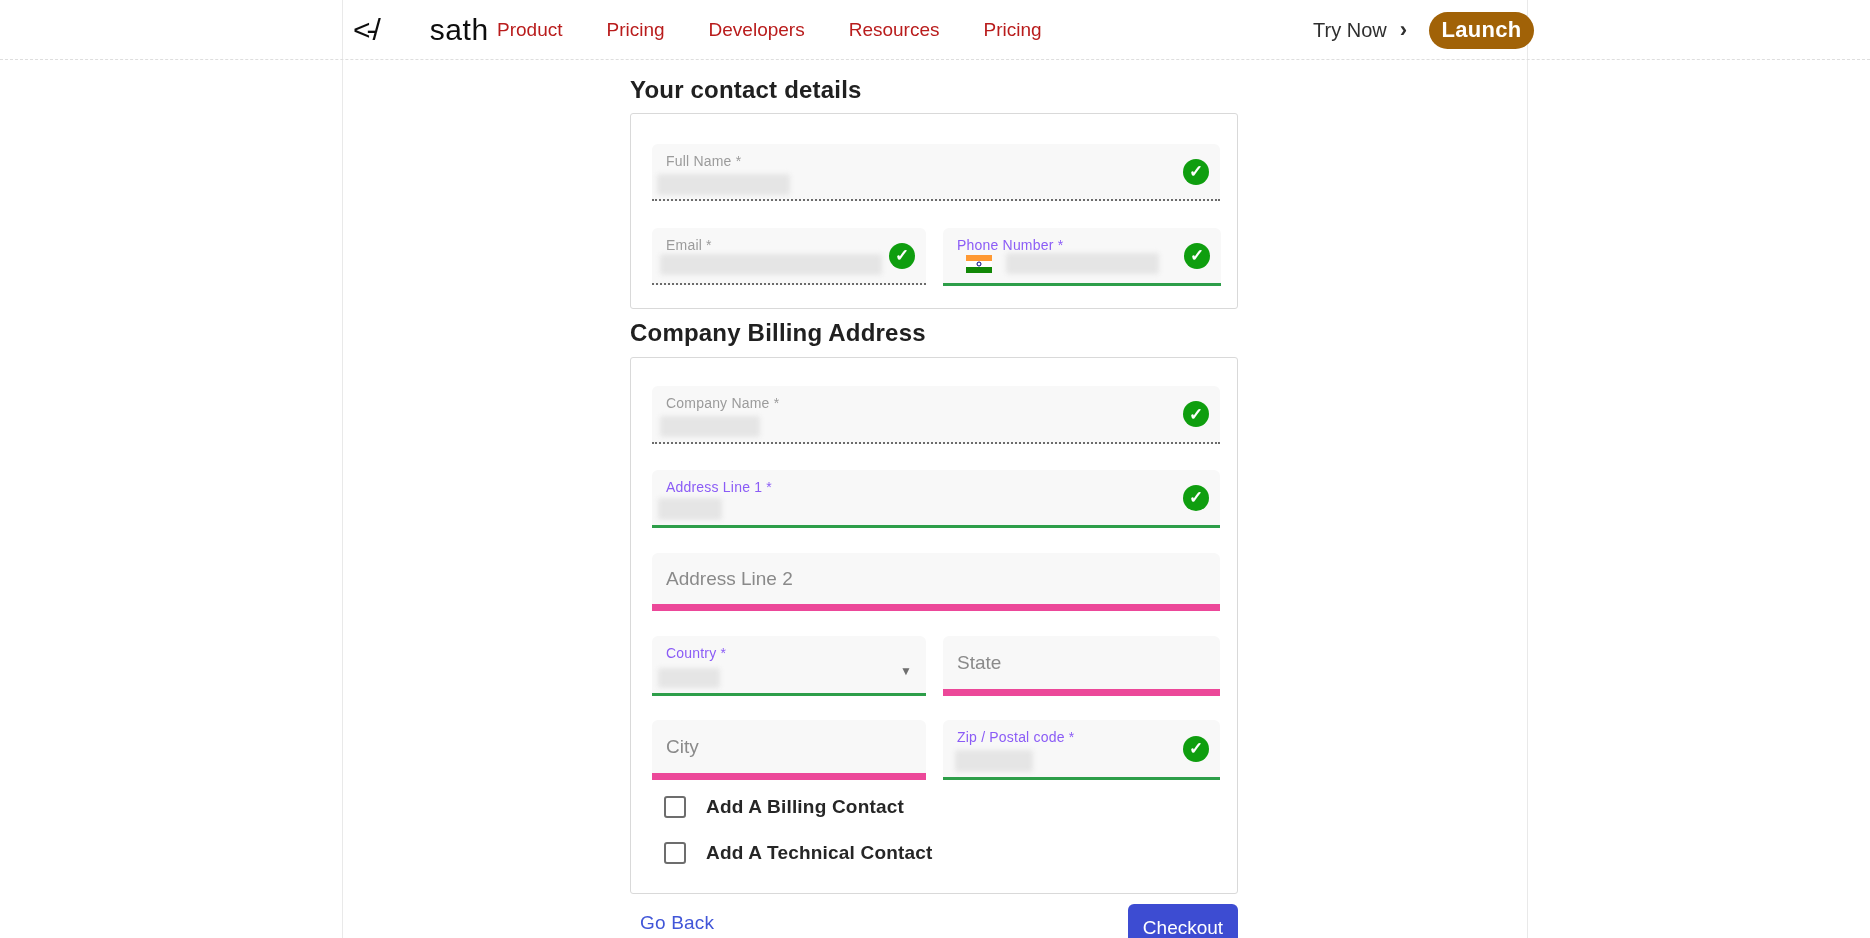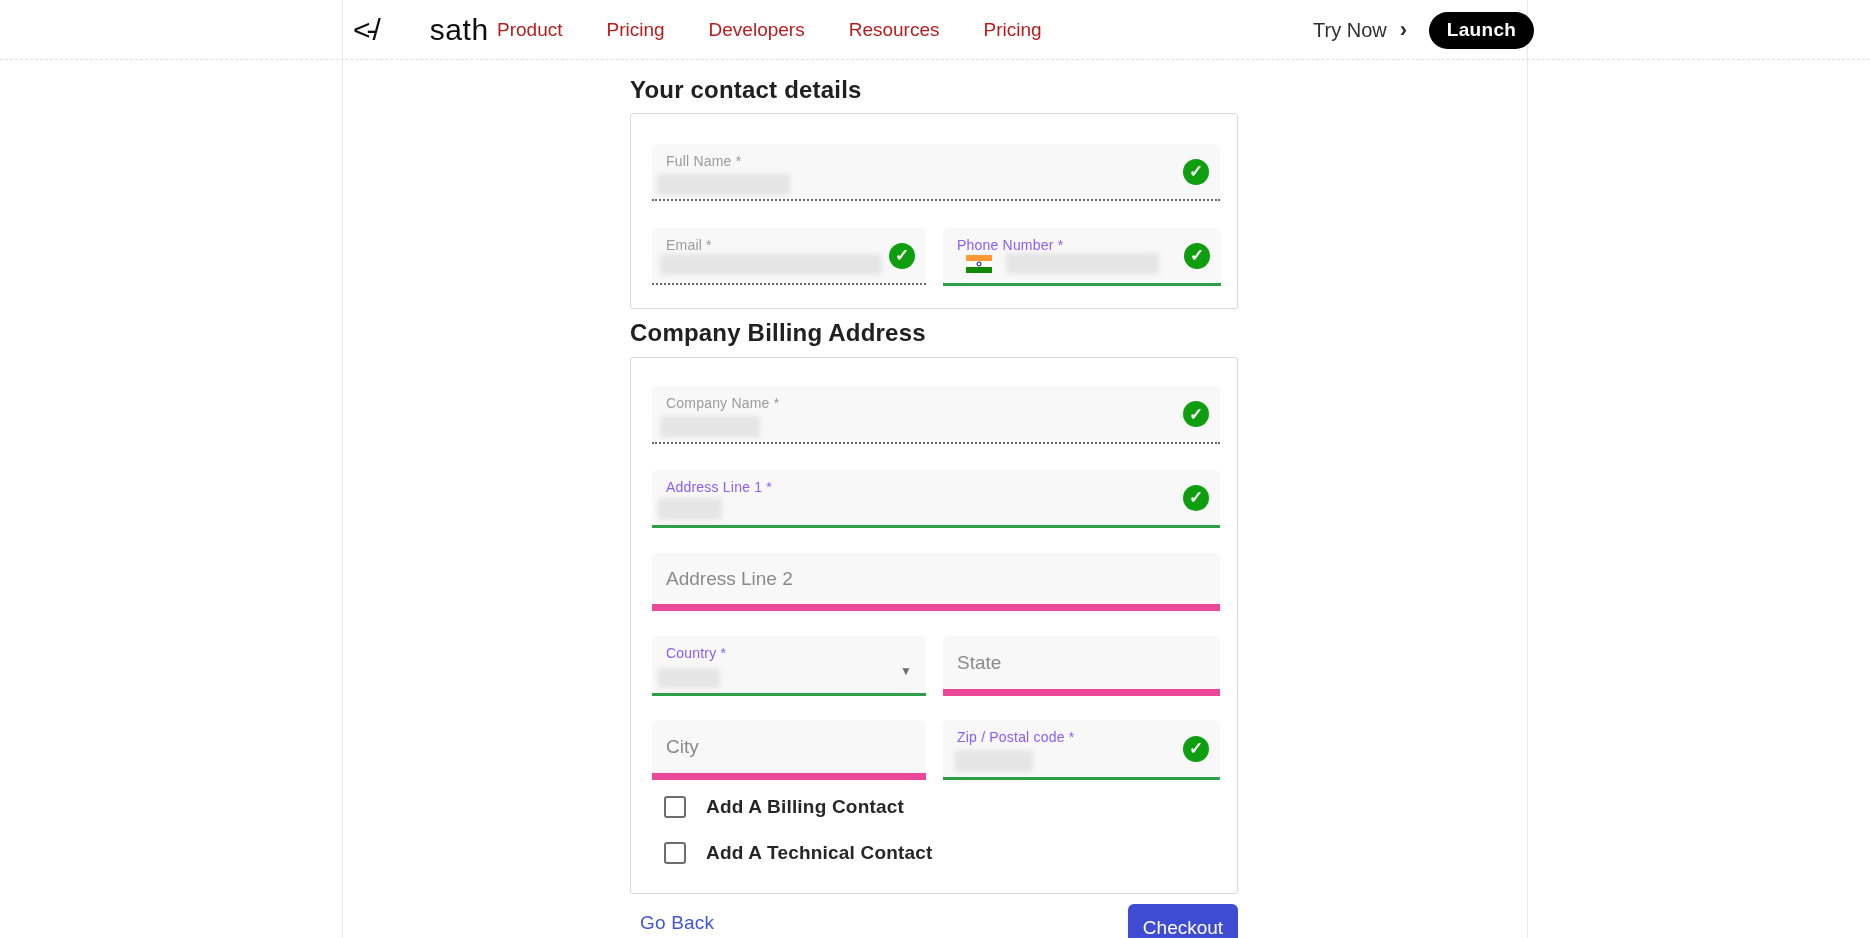--- a/index.html
+++ b/index.html
@@ -30,21 +30,21 @@
   }
   .nav-link { font-size:19px; color:#b91c1c; cursor:pointer; white-space:nowrap; }
   .nav-right {
     position:absolute; left:1313px; top:0; height:60px;
     display:flex; align-items:center; gap:22px;
   }
   .try-now { font-size:20px; color:#2f2f2f; cursor:pointer; display:flex; align-items:center;gap:10px; }
   .try-now .chev { font-size:22px; font-weight:bold; margin-left:3px; line-height:1; }
   .launch-btn {
     width:105px; height:37px; border:none; border-radius:19px;
-    background:#000000; color:#fff; font-size:19px; font-weight:bold;
+    background:#a16207; color:#fff; font-size:22px; font-weight:bold;
     font-family:"Liberation Sans", sans-serif; cursor:pointer; letter-spacing:0.3px;
   }
   
   .section-title {
     position:absolute; left:630px; font-size:24px; font-weight:bold;
     color:#202020; letter-spacing:0.2px;
   }
   .title-contact { top:76px; }
   .title-billing { top:319px; }
   .card {

